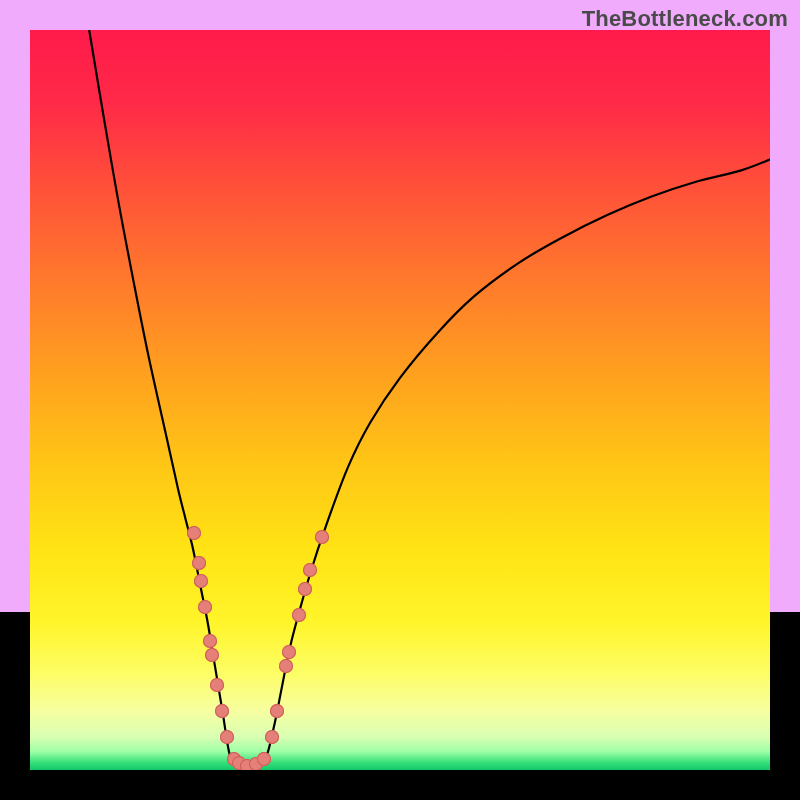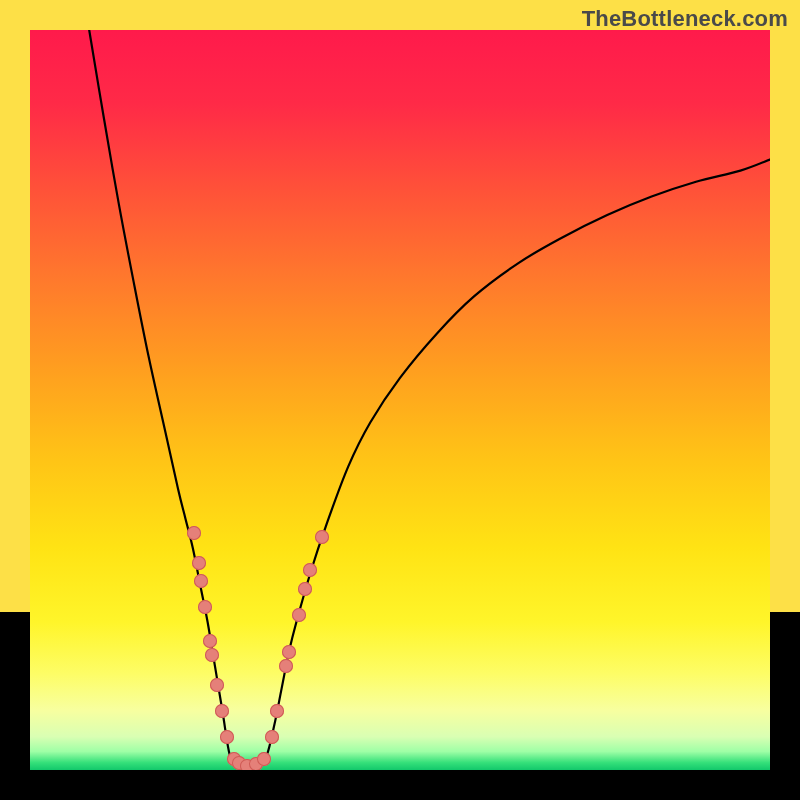--- a/index.html
+++ b/index.html
@@ -7,21 +7,21 @@
     padding: 0;
     width: 800px;
     height: 800px;
     background: #000;
     overflow: hidden;
   }
   .stage {
     position: relative;
     width: 800px;
     height: 612px;
-    background: #fde047;
+    background: #f0abfc;
   }
   .plot {
     position: absolute;
     left: 30px;
     top: 30px;
     width: 740px;
     height: 740px;
     overflow: hidden;
   }
   .gradient {

